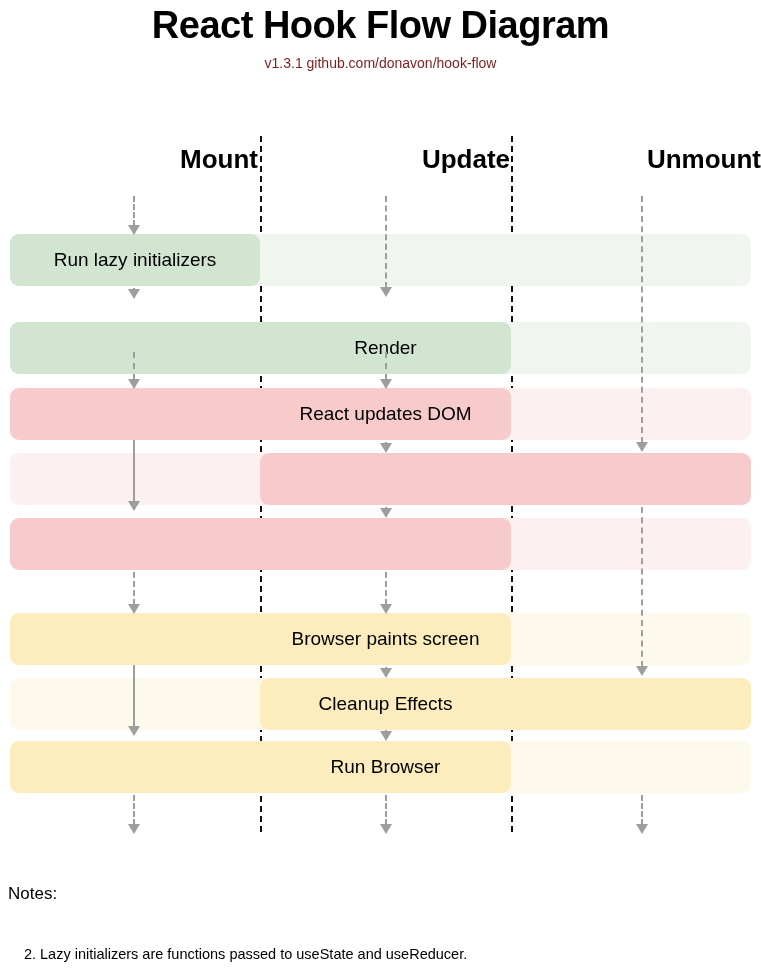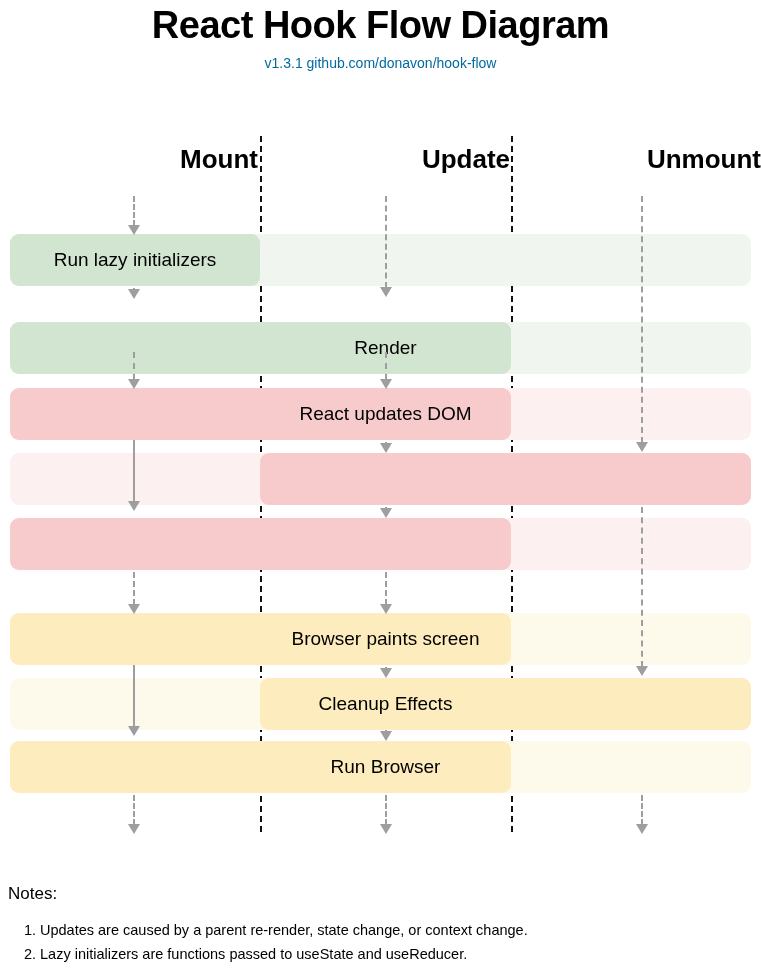--- a/index.html
+++ b/index.html
@@ -9,21 +9,21 @@
     color:#000; position:relative; overflow:hidden;
   }
   #diagram{position:relative;width:761px;height:969px;}
 
   .title{
     position:absolute;top:4px;left:0;width:761px;text-align:center;
     font-size:38px;font-weight:bold;letter-spacing:-0.5px;
   }
   .subtitle{
     position:absolute;top:55px;left:0;width:761px;text-align:center;
-    font-size:14px;font-weight:normal;color:#0369a1;
+    font-size:14px;font-weight:normal;color:#7f1d1d;
   }
 
   
   .col-head{
     position:absolute;top:144px;font-size:26px;font-weight:bold;
     text-align:right;width:250px;
   }
   .col-head.mount{left:8px;}
   .col-head.update{left:260px;}
   .col-head.unmount{left:511px;}
@@ -206,20 +206,17 @@
   <div class="arrow dashed" style="left:641px;top:507px;height:160px;">
     <div class="shaft"></div>
       <div class="head"></div>
   </div>
   <div class="arrow dashed" style="left:641px;top:795px;height:30px;">
     <div class="shaft"></div>
       <div class="head"></div>
   </div>
 
   <div class="notes-title">Notes:</div>
-  <div class="note n1">
-    <span class="num">1.</span><span>Updates are caused by a parent re-render, state change, or context change.</span>
-  </div>
   <div class="note n2">
     <span class="num">2.</span><span>Lazy initializers are functions passed to useState and useReducer.</span>
   </div>
 
 </div>
 
 </body></html>

